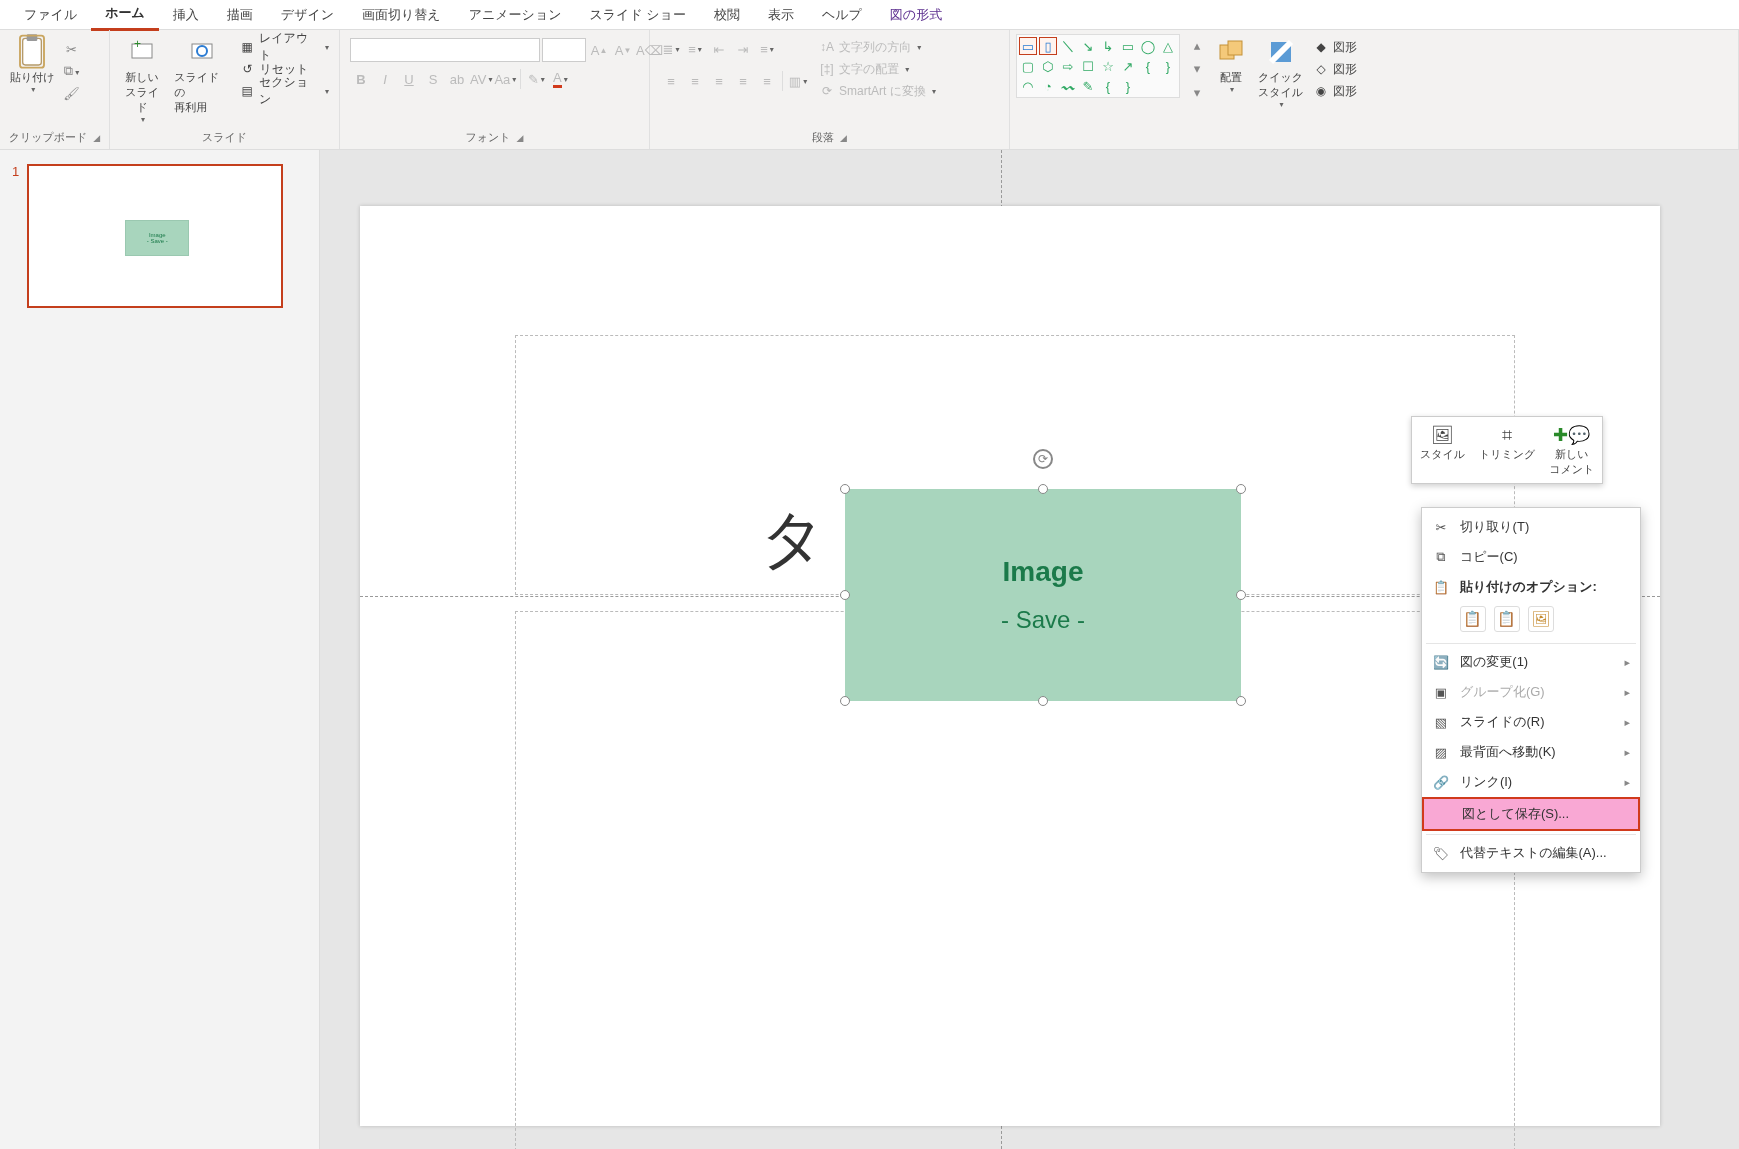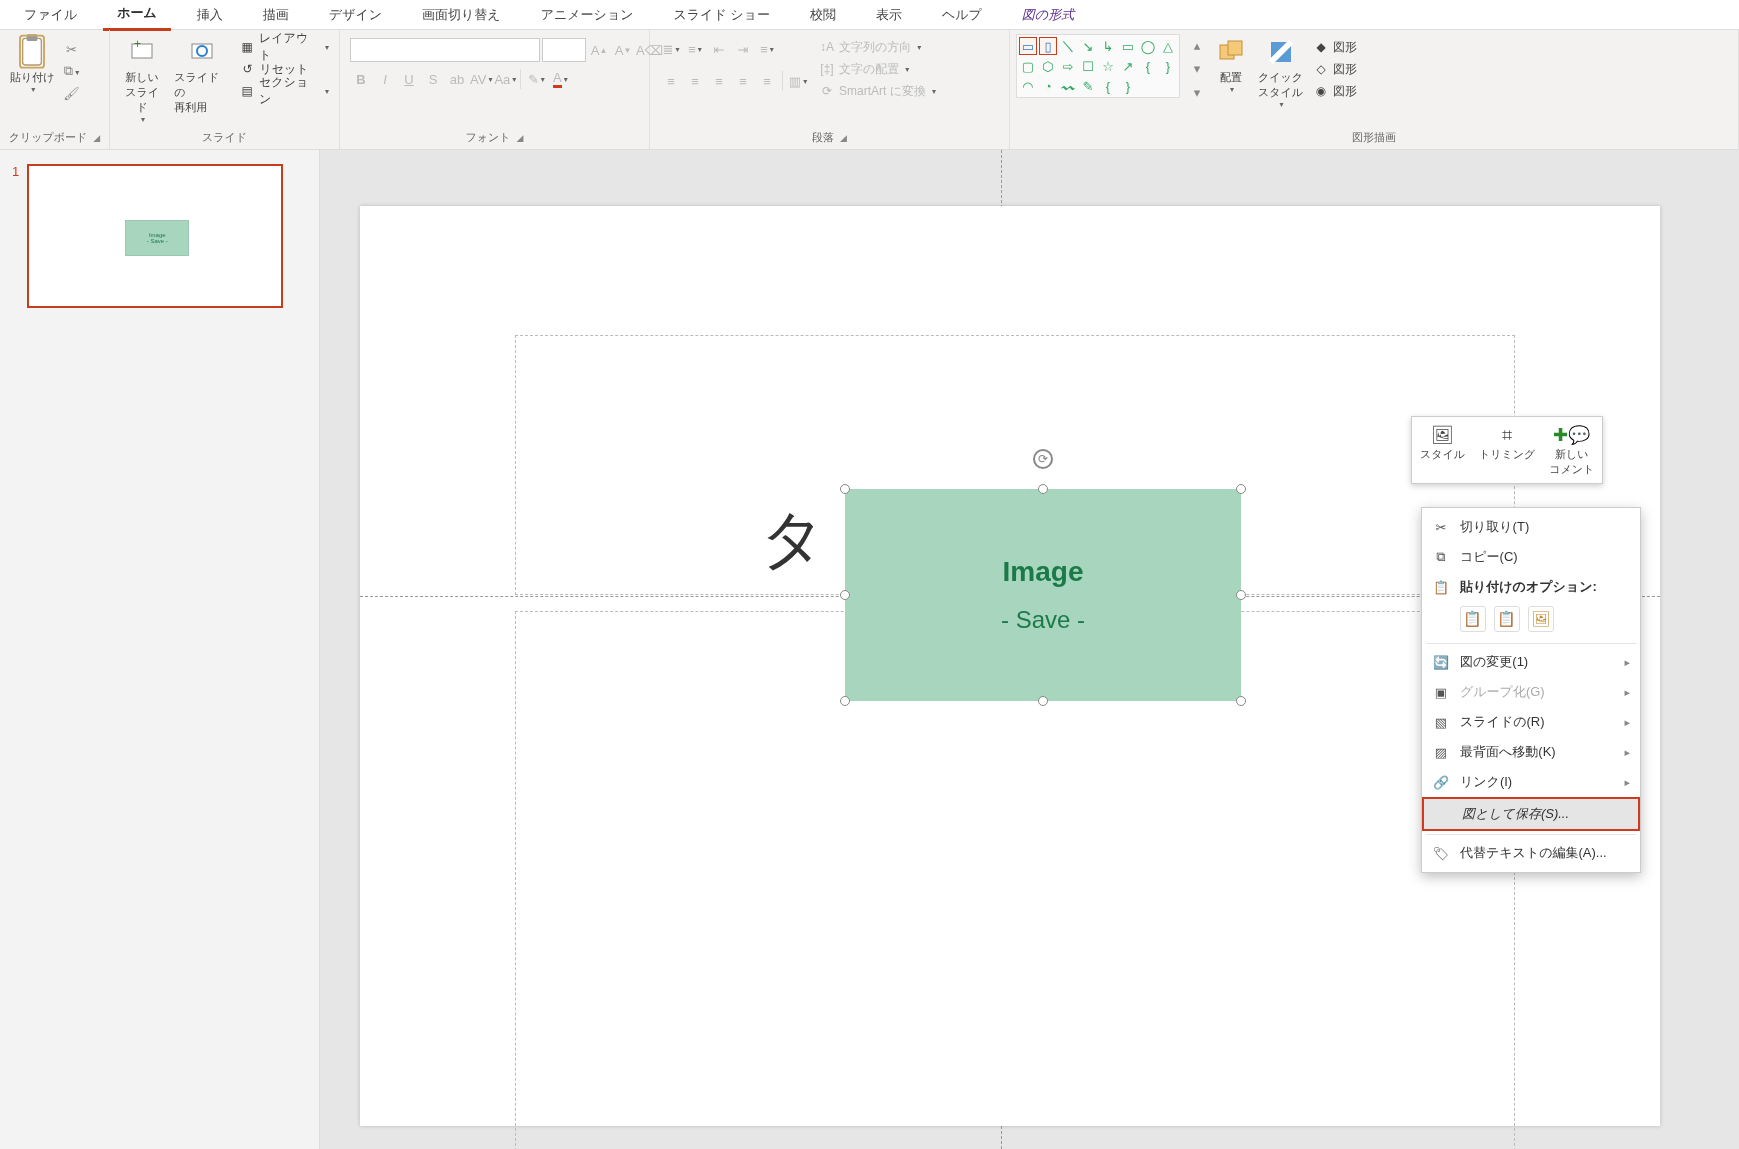--- a/index.html
+++ b/index.html
@@ -1,22 +1,22 @@
 <!DOCTYPE html>
 <html><head>
 <meta charset="utf-8">
 <style>
 * { margin: 0; padding: 0; box-sizing: border-box; font-family: "Yu Gothic UI", "Meiryo", sans-serif; }
 body { background: #f3f3f3; width: 1739px; height: 1149px; overflow: hidden; position: relative; }
 
 
-.tabs { display: flex; align-items: center; height: 30px; background: #fff; border-bottom: 1px solid #ddd; padding-left: 10px; gap: 12px; }
+.tabs { display: flex; align-items: center; height: 30px; background: #fff; border-bottom: 1px solid #ddd; padding-left: 10px; gap: 0; }
 .tab { padding: 6px 14px; font-size: 13px; color: #444; cursor: pointer; }
 .tab.active { border-bottom: 3px solid #c43e1c; color: #333; font-weight: 600; }
-.tab.contextual { color: #5b2d8e; font-style: italic; }
+.tab.contextual { color: #5b2d8e; }
 
 
 .ribbon { display: flex; height: 120px; background: #f3f2f1; border-bottom: 1px solid #ddd; }
 .group { border-right: 1px solid #e0e0e0; padding: 4px 6px 2px; display: flex; flex-direction: column; justify-content: space-between; }
 .group-content { display: flex; align-items: flex-start; gap: 2px; }
 .group-label { font-size: 11px; color: #666; text-align: center; padding-bottom: 2px; display: flex; justify-content: center; align-items: center; gap: 6px; }
 .group-label .launcher { font-size: 9px; color: #888; }
 .big-btn { display: flex; flex-direction: column; align-items: center; padding: 2px 4px; font-size: 11px; color: #444; cursor: pointer; min-width: 42px; }
 .big-btn .ico { width: 32px; height: 32px; display: flex; align-items: center; justify-content: center; font-size: 20px; margin-bottom: 2px; }
 .small-btn { display: flex; align-items: center; gap: 4px; font-size: 12px; padding: 2px 4px; color: #444; cursor: pointer; height: 22px; }
@@ -66,21 +66,21 @@
 .mini-btn { display: flex; flex-direction: column; align-items: center; font-size: 11px; color: #444; padding: 2px 4px; cursor: pointer; min-width:44px; }
 .mini-btn .ico { font-size: 18px; height: 24px; display:flex; align-items:center; }
 
 
 .context-menu { position: absolute; left: 1101px; top: 357px; width: 220px; background: #fff; border: 1px solid #ccc; box-shadow: 0 4px 12px rgba(0,0,0,.25); padding: 4px 0; font-size: 13px; }
 .menu-item { display: flex; align-items: center; padding: 6px 10px; gap: 10px; cursor: pointer; color: #333; position: relative; }
 .menu-item.disabled { color: #aaa; }
 .menu-item .ico { width: 18px; text-align: center; color: #555; }
 .menu-item .sub { margin-left: auto; font-size: 11px; color: #888; }
 .menu-sep { height: 1px; background: #e5e5e5; margin: 3px 4px; }
-.menu-item.highlight { border: 2px solid #d13a1c; background: #e5e5e5; font-style: italic; }
+.menu-item.highlight { border: 2px solid #d13a1c; background: #f9a8d4; }
 .paste-opts { display: flex; gap: 8px; padding: 4px 10px 8px 38px; }
 .paste-opt { width: 26px; height: 26px; border: 1px solid #ddd; border-radius: 3px; display:flex; align-items:center; justify-content:center; font-size:15px; color:#c58a2e; cursor:pointer; }
 </style>
 </head>
 <body>
 
 <div class="tabs">
   <div class="tab">ファイル</div>
   <div class="tab active">ホーム</div>
   <div class="tab">挿入</div>
@@ -314,23 +314,20 @@
         <div class="small-btn">
             <span class="ico">◇</span>
             <span>図形</span>
           </div>
         <div class="small-btn">
             <span class="ico">◉</span>
             <span>図形</span>
           </div>
       </div>
     </div>
-    <div class="group-label">
-        <span>図形描画</span>
-      </div>
   </div>
 </div>
 
 <div class="workspace">
   <div class="thumb-panel">
     <div class="thumb-item">
       <span class="thumb-num">1</span>
       <div class="thumb">
         <div class="mini-img">
           <span>Image</span>

